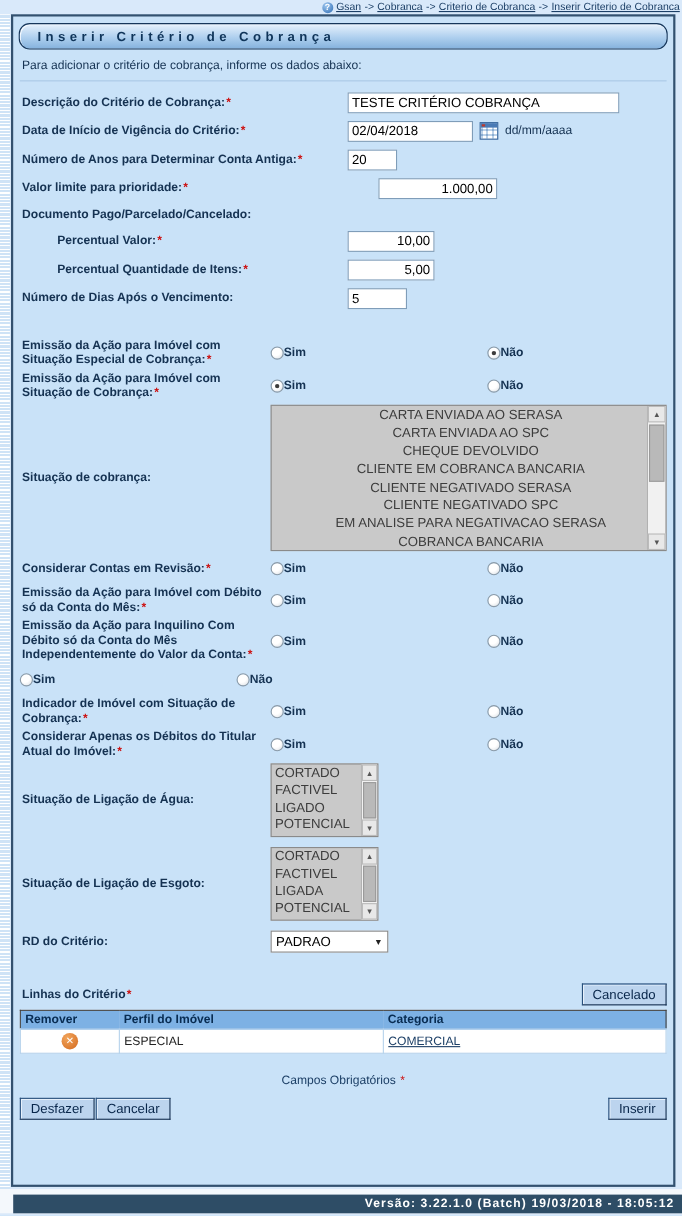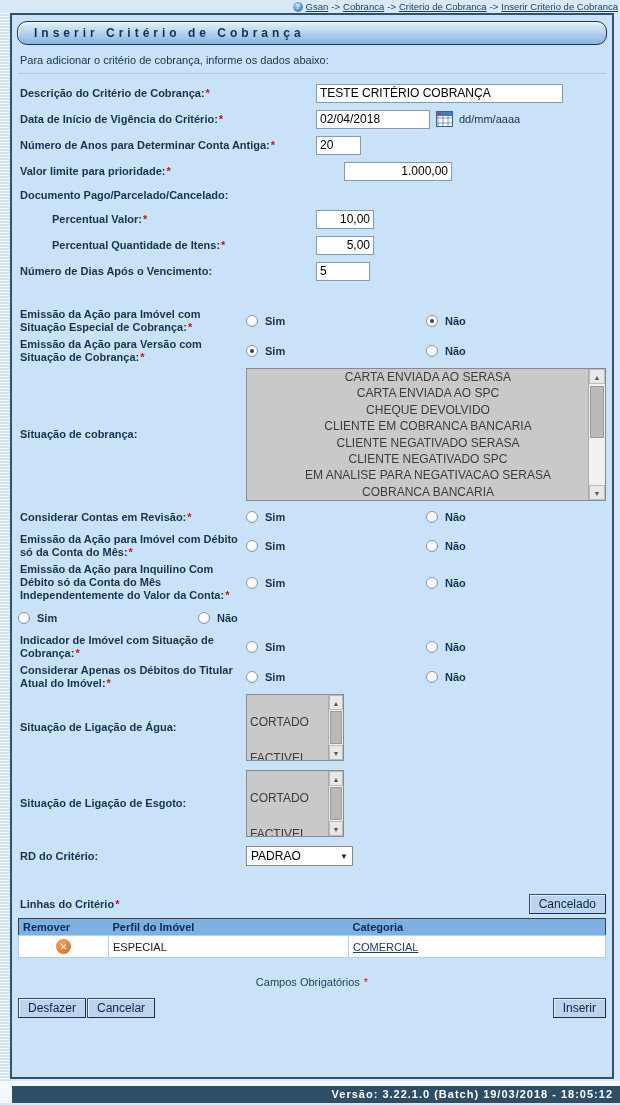--- a/index.html
+++ b/index.html
@@ -61,56 +61,56 @@
   .rlabel { width: 228px; flex: none; }
   .flabel.indent { padding-left: 34px; }
   .req { color: #cc1111; margin-left: 1px; }
   input.txt {
     height: 19px; border: 1px solid #7f9db9; background: #fff;
     font-family: "Liberation Sans", sans-serif; font-size: 12px; color: #000;
     padding: 0 3px;
   }
   input.num { text-align: right; }
   .w-desc { width: 247px; } .w-date { width: 114px; } .w-anos { width: 45px; }
-  .w-valor { width: 108px; margin-left: 28px; } .w-perc { width: 58px; } .w-dias { width: 54px; }
+  .w-valor { width: 108px; margin-left: 28px; } .w-perc { width: 79px; } .w-dias { width: 54px; }
   .date-hint { font-size: 11px; color: #153252; margin-left: 6px; }
   .cal-icon {
     width: 17px; height: 16px; margin-left: 6px; flex: none; cursor: pointer;
     border: 1px solid #34639a; background:
       linear-gradient(#fff,#fff) ,
       repeating-linear-gradient(to right, #bcd2e8 0 2px, #ffffff 2px 5px),
       repeating-linear-gradient(to bottom, #bcd2e8 0 2px, #ffffff 2px 5px);
     background-blend-mode: multiply;
     position: relative;
   }
   .cal-icon::before { content:""; position:absolute; left:0; top:0; right:0; height:4px; background:#4a7ab5; }
   .cal-icon::after { content:""; position:absolute; left:1px; top:1px; width:3px; height:2px; background:#c0392b; }
   
   .rrow { display: flex; align-items: center; margin: 4px 0; min-height: 24px; }
-  .ropt { width: 180px; display: flex; align-items: center; gap: 7px; flex: none; }
+  .ropt { width: 197px; display: flex; align-items: center; gap: 0; flex: none; }
   .radio {
     width: 12px; height: 12px; border-radius: 50%; flex: none; cursor: pointer;
     border: 1px solid #8a9aa8;
     background: radial-gradient(circle at 35% 30%, #ffffff 45%, #d8dde2);
     position: relative; display: inline-block;
   }
   .radio.on::after {
     content: ""; position: absolute; left: 3px; top: 3px;
     width: 4px; height: 4px; border-radius: 50%; background: #3c3c3c;
   }
   .rtext { font-size: 11px; font-weight: bold; color: #153252; }
   
   .listbox {
     background: #c9c9c9; border: 1px solid #8a8a8a; position: relative;
     font-size: 12px; color: #3c3c3c; overflow: hidden; cursor: default;
   }
   .lb-big { width: 362px; height: 133px; }
   .lb-small { width: 98px; height: 67px; }
   .lb-big .opt { line-height: 16.4px; padding-left: 4px; white-space: nowrap; text-align: center; }
-  .lb-small .opt { line-height: 15.8px; padding-left: 3px; white-space: nowrap; margin-top: 20px; }
+  .lb-small .opt { line-height: 15.8px; padding-left: 3px; white-space: nowrap; }
   .sbar {
     position: absolute; right: 0; top: 0; bottom: 0; width: 17px;
     background: #f1f1f1; border-left: 1px solid #aaa;
   }
   .lb-small .sbar { width: 15px; }
   .sbtn {
     position: absolute; left: 0; right: 0; height: 15px; background: #e8e8e8;
     color: #555; font-size: 7px; text-align: center; line-height: 15px; cursor: pointer;
     border: 1px solid #bbb;
   }
@@ -234,21 +234,21 @@
         <span class="radio"></span>
         <span class="rtext">Sim</span>
       </div>
       <div class="ropt">
         <span class="radio on"></span>
         <span class="rtext">Não</span>
       </div>
     </div>
 
     <div class="rrow">
-      <div class="rlabel"><span>Emissão da Ação para Versão com Situação de Cobrança:</span><span class="req">*</span></div>
+      <div class="rlabel"><span>Emissão da Ação para Imóvel com Situação de Cobrança:</span><span class="req">*</span></div>
       <div class="ropt">
         <span class="radio on"></span>
         <span class="rtext">Sim</span>
       </div>
       <div class="ropt">
         <span class="radio"></span>
         <span class="rtext">Não</span>
       </div>
     </div>
 

